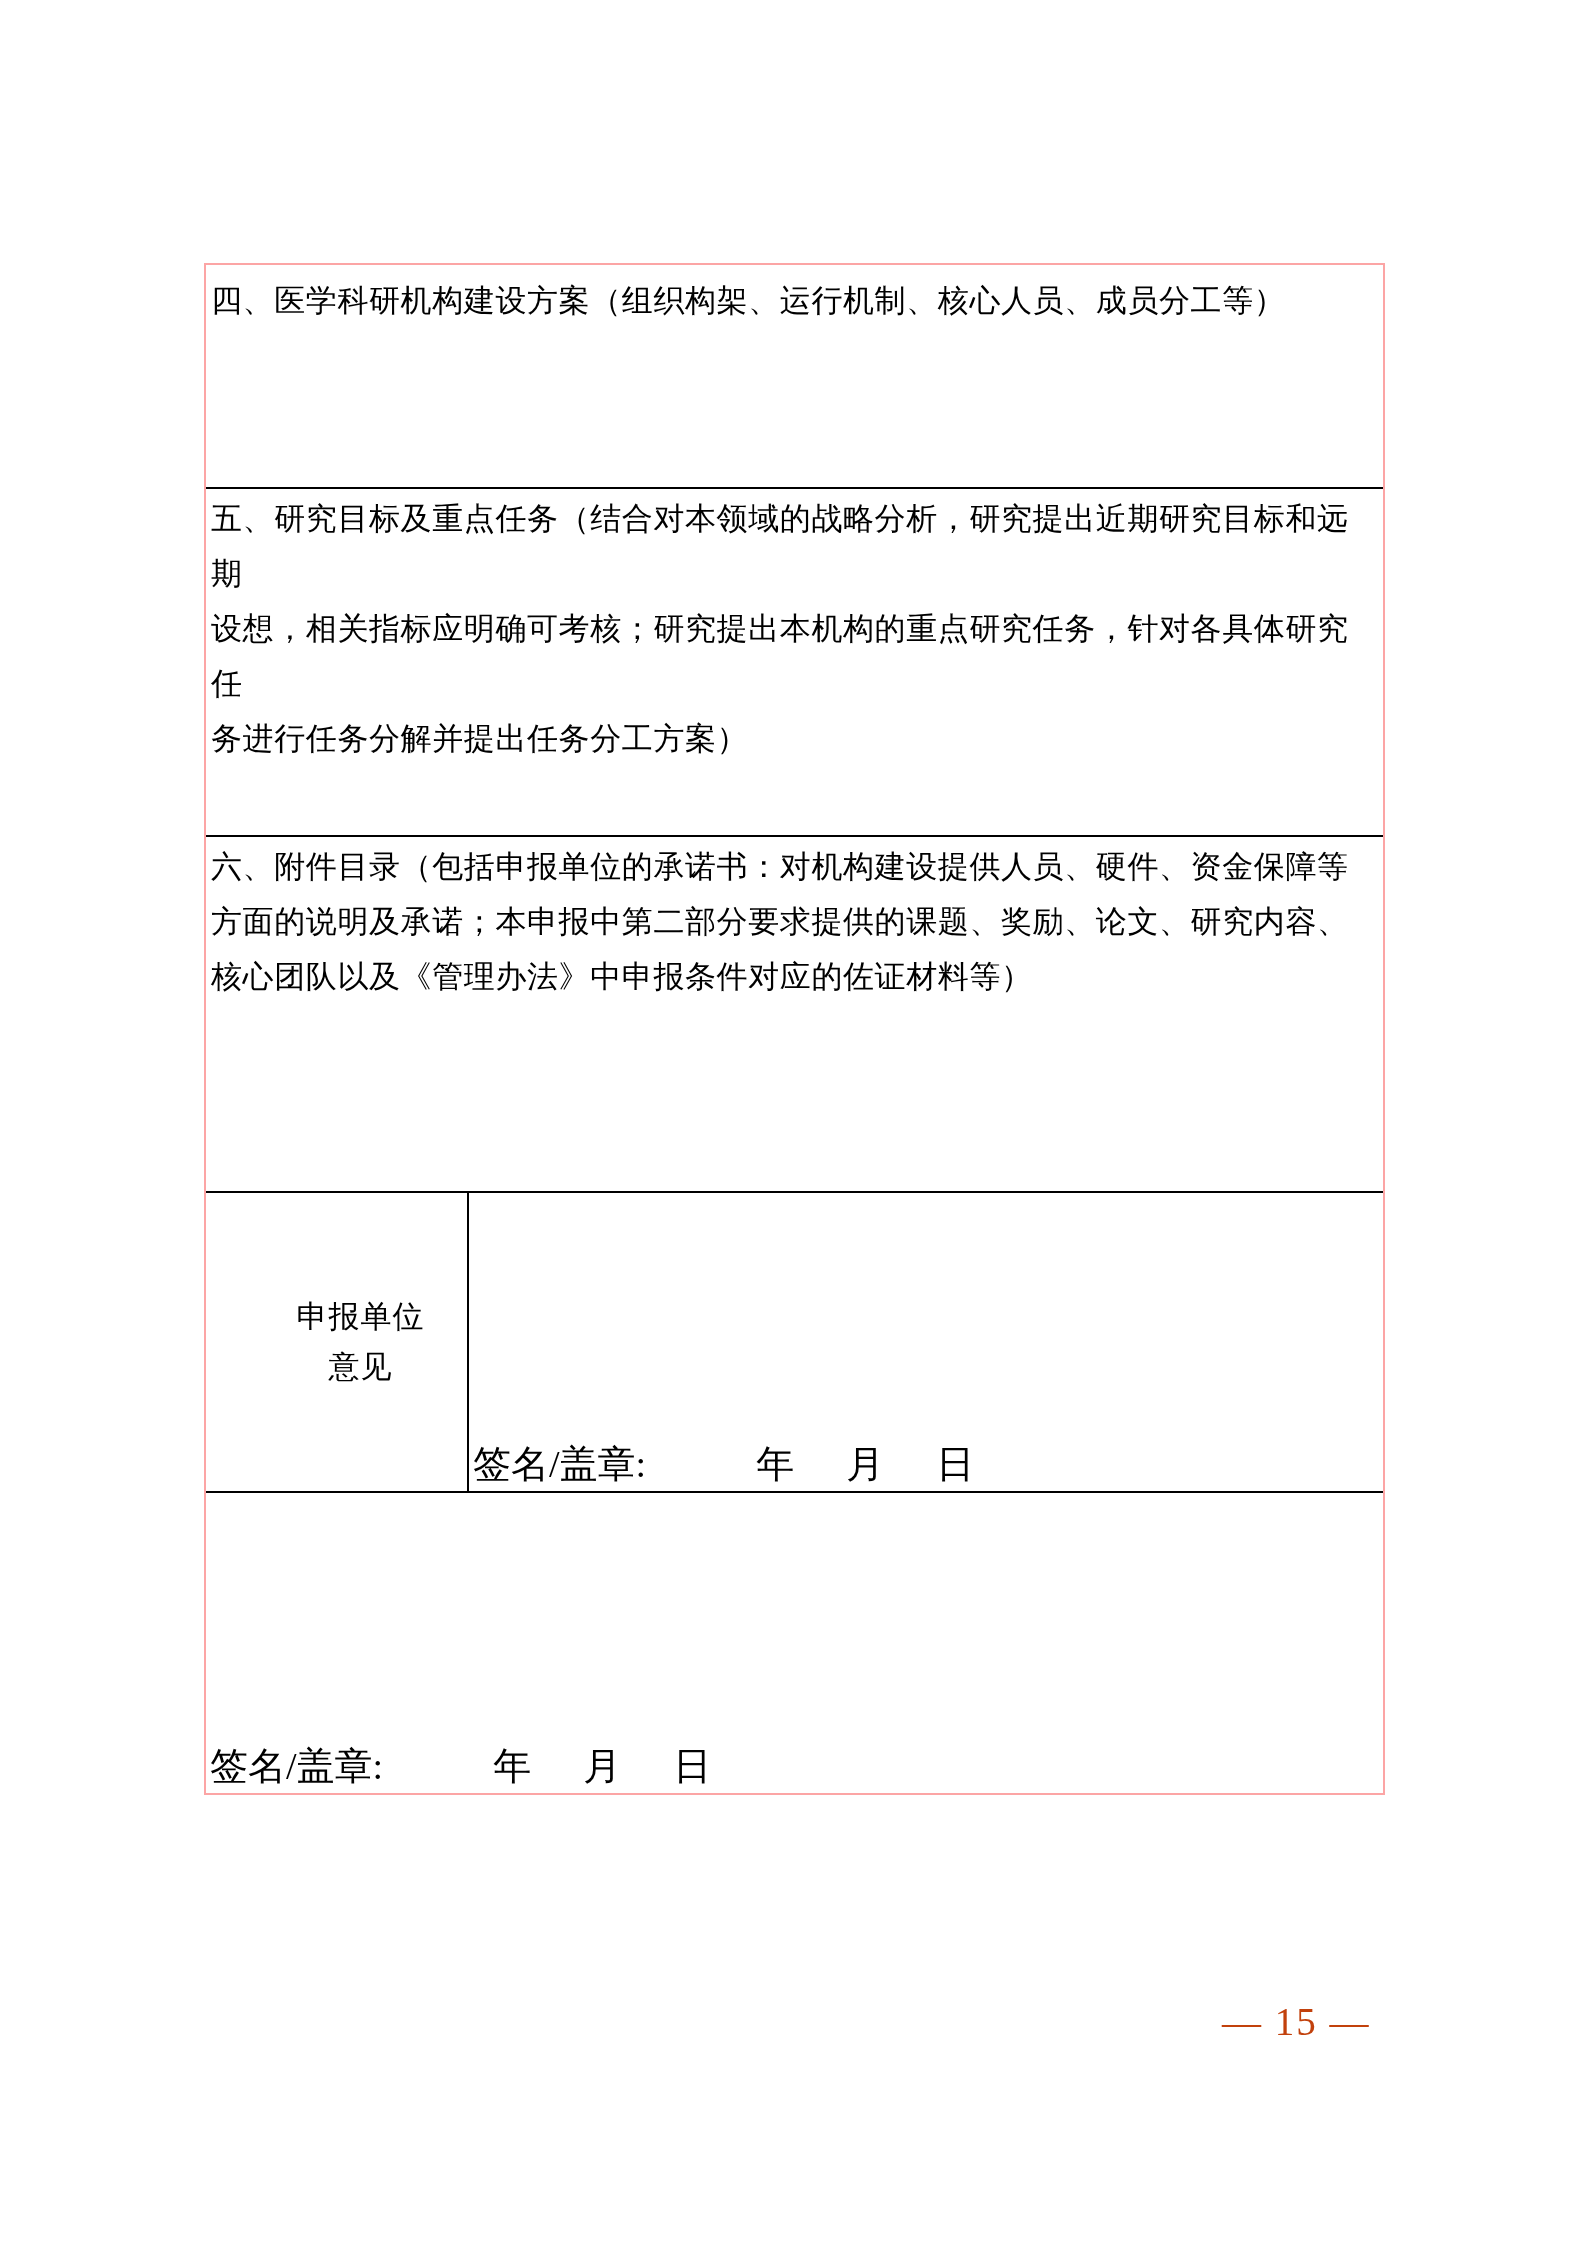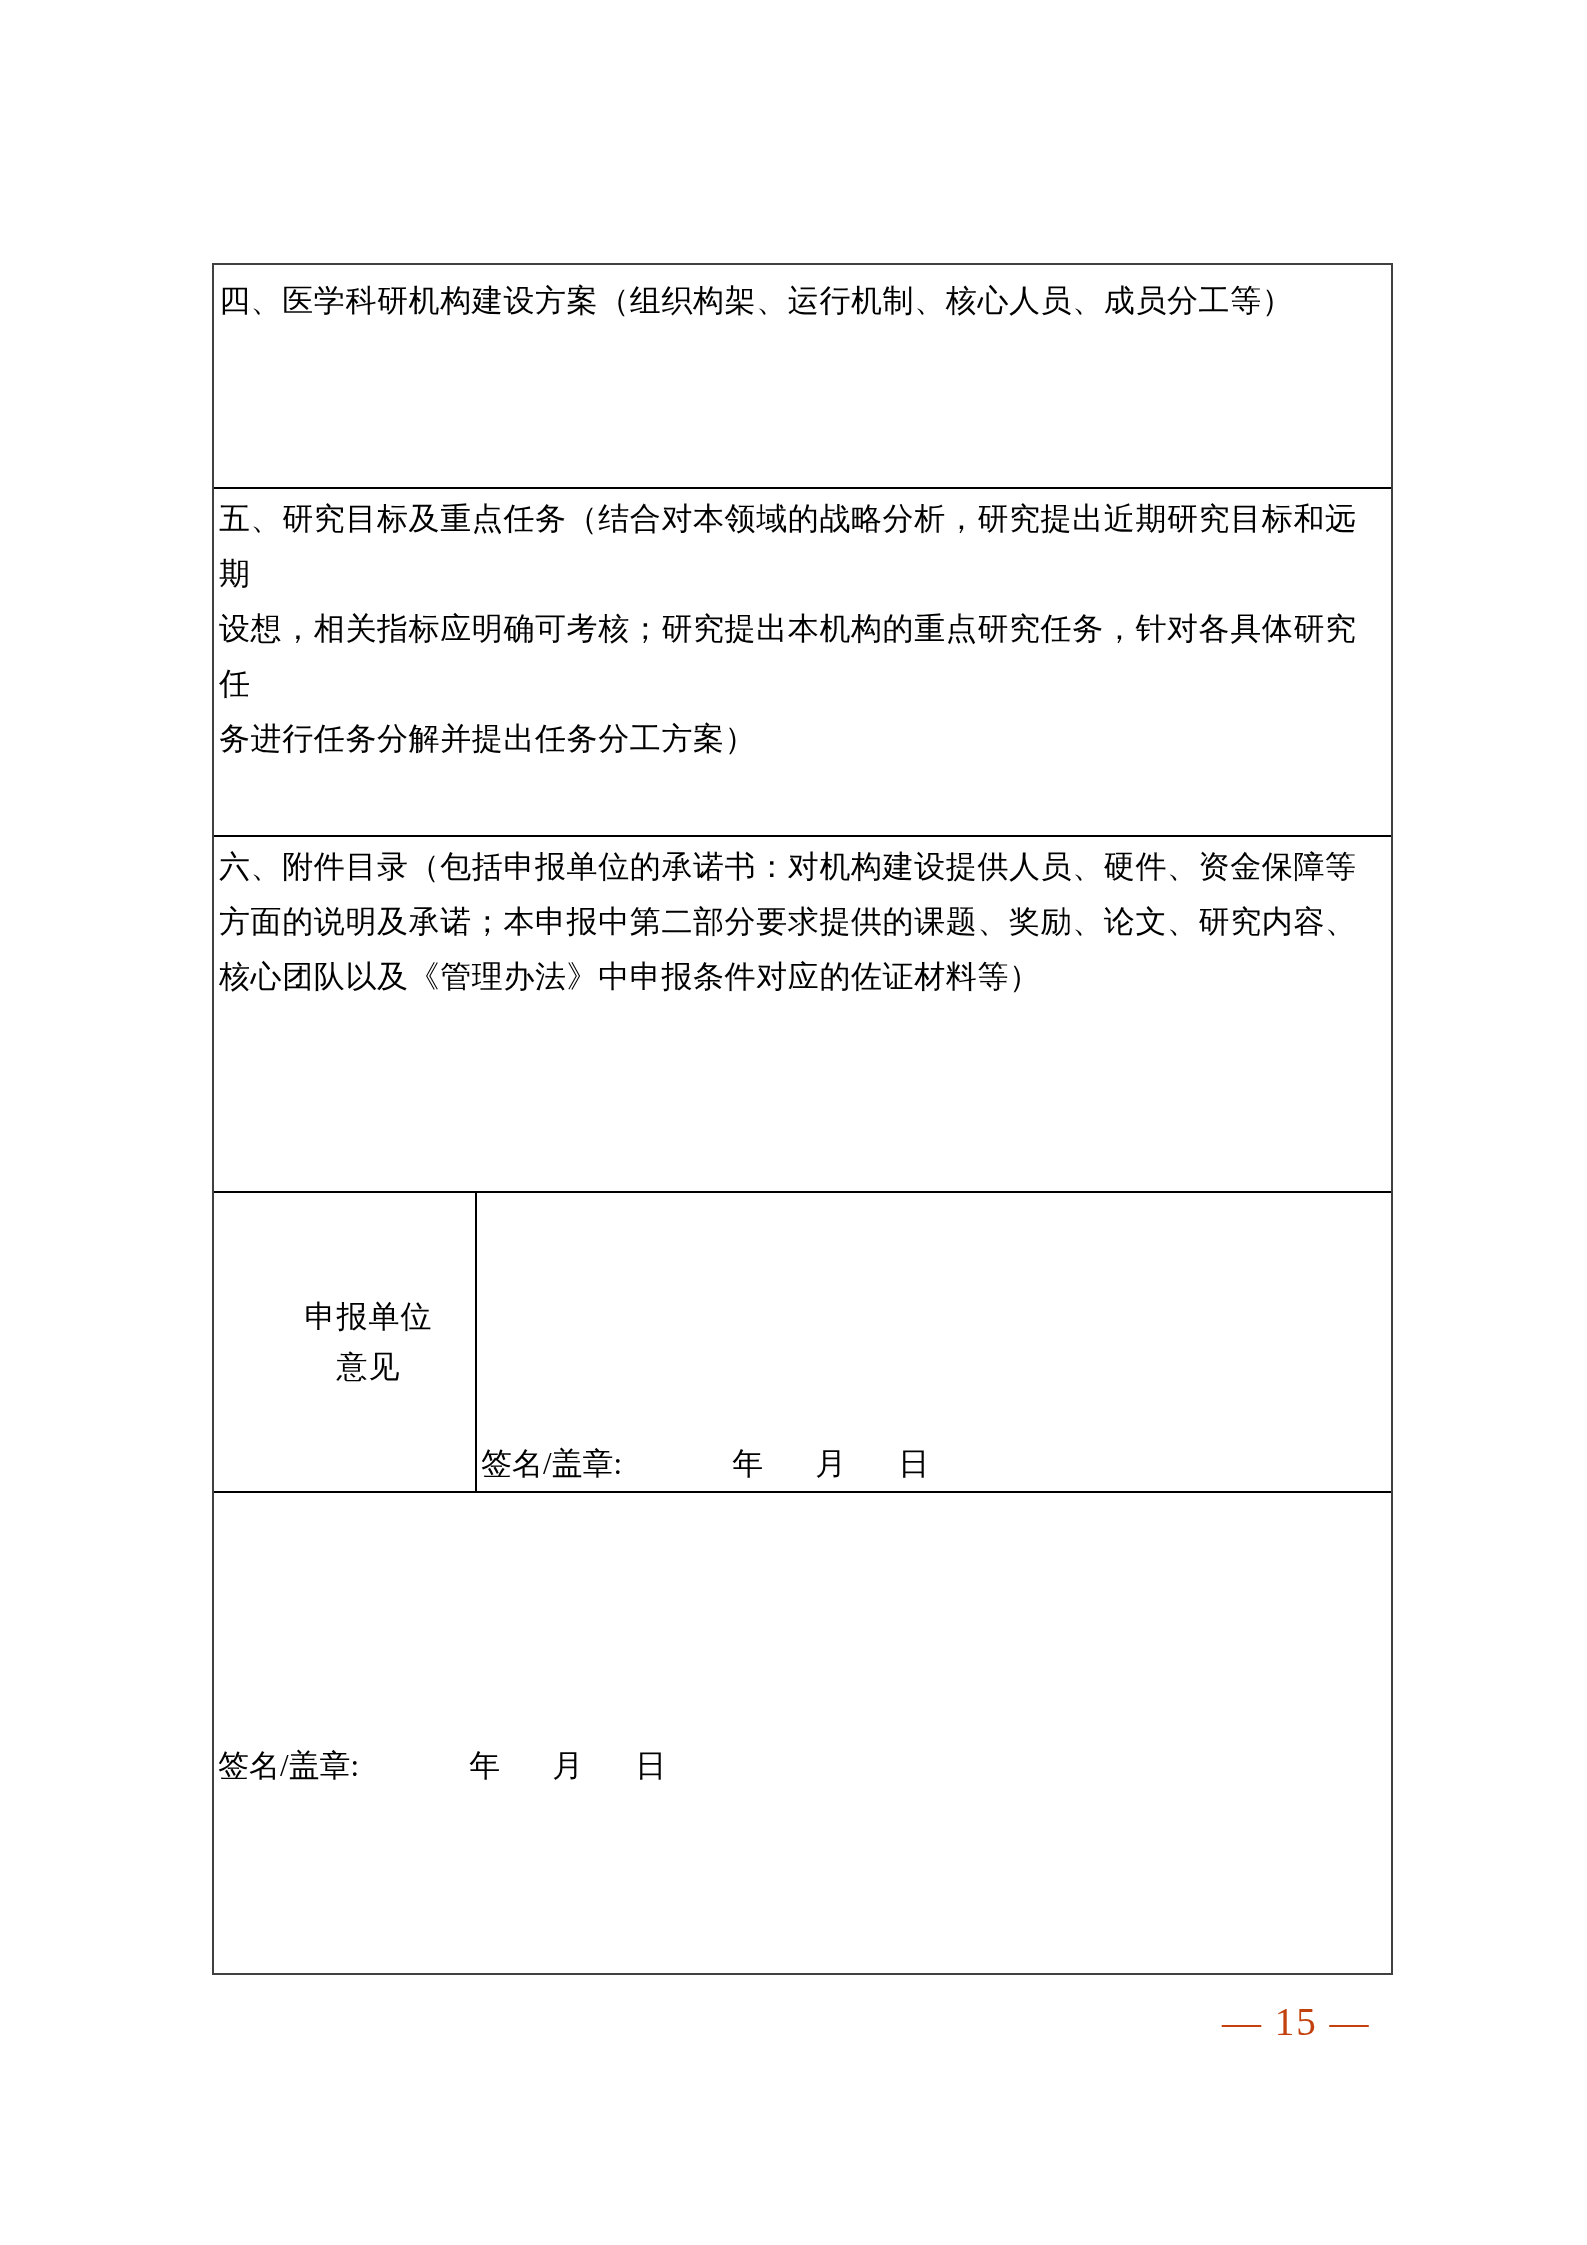--- a/index.html
+++ b/index.html
@@ -11,25 +11,25 @@
     position: relative;
     width: 1587px;
     height: 2245px;
     background: #ffffff;
     color: #000000;
     font-family: "Liberation Serif", "DejaVu Serif", serif;
     overflow: hidden;
   }
   .doc-table {
     position: absolute;
-    left: 212px;
+    left: 204px;
     top: 263px;
     width: 1181px;
-    height: 1712px;
-    border: 2px solid #404040;
+    height: 1532px;
+    border: 2px solid #fca5a5;
     box-sizing: border-box;
   }
   .row {
     position: relative;
     box-sizing: border-box;
     width: 100%;
   }
   .row + .row {
     border-top: 2px solid #000000;
   }
@@ -69,21 +69,21 @@
     color: #000000;
   }
   .content-cell {
     position: relative;
     flex: 1;
   }
   .sign-line {
     position: absolute;
     left: 4px;
     bottom: 6px;
-    font-size: 31px;
+    font-size: 38px;
     line-height: 42px;
     white-space: nowrap;
     color: #000000;
   }
   .sign-line .ymd-year  { margin-left: 110px; }
   .sign-line .ymd-month { margin-left: 52px; }
   .sign-line .ymd-day   { margin-left: 52px; }
   .page-number {
     position: absolute;
     left: 1222px;

